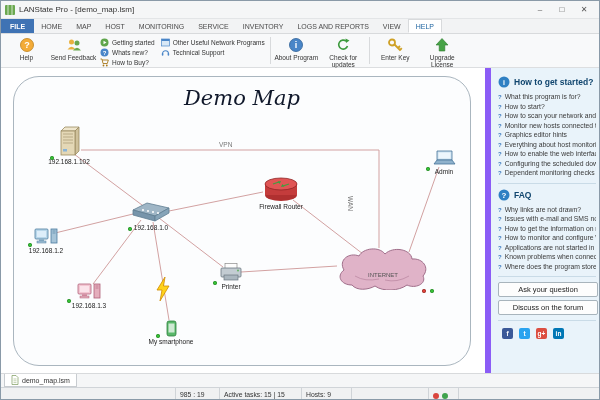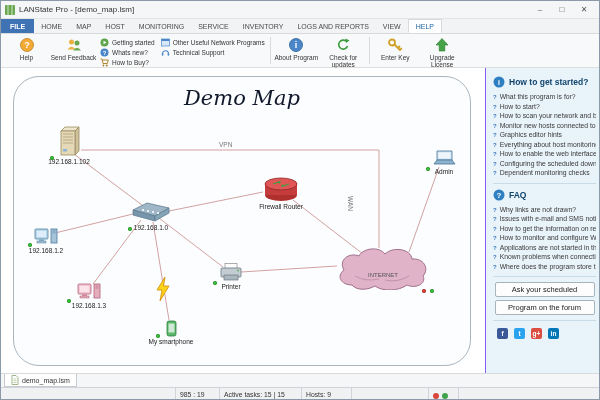--- a/index.html
+++ b/index.html
@@ -40,21 +40,21 @@
   .node { position:absolute; display:flex; flex-direction:column; align-items:center; }
   .nicon { display:inline-flex; }
   .node-label { font-size:6.5px; line-height:1.25; color:#1a1a1a; text-align:center; margin-top:1px; }
   .node-cloud .node-label { margin-top:-18px; font-size:6px; color:#555; }
   .overlay-icon { position:absolute; display:inline-flex; }
   .dot { position:absolute; width:4px; height:4px; border-radius:1.5px; }
   .dot.g { background:#35c135; border:0.5px solid #1d8a1d; }
   .dot.r { background:#e04038; border:0.5px solid #9a241e; }
 
   
-  .sidebar { position:absolute; left:484px; top:67px; width:116px; height:305px; background:#e9f3fa; border-left:1px solid #8b5cf6; padding:6px 5px 0 7px; overflow:hidden; }
+  .sidebar { position:absolute; left:484px; top:67px; width:116px; height:305px; background:#e9f3fa; border-left:6px solid #8b5cf6; padding:6px 5px 0 7px; overflow:hidden; }
   .sb-header { display:flex; align-items:center; gap:4px; margin:2px 0 4px 0; }
   .hicon { width:12px; height:12px; display:inline-flex; }
   .sb-title { font-size:8.5px; font-weight:bold; color:#10456e; }
   .sb-item { display:flex; align-items:center; gap:3px; height:9.5px; font-size:6.8px; color:#3a3a3a; white-space:nowrap; overflow:hidden; }
   .qb::before { content:"?"; font-size:6px; font-weight:bold; color:#3a7abf; }
   .sb-sep { height:1px; background:#c9dbe7; margin:5px 0; }
   .sb-btn { display:block; width:100px; height:15px; margin:3px auto; background:#fdfdfd; border:1px solid #a8b4bc; border-radius:2px; font-size:7.5px; color:#222; font-family:"Liberation Sans",sans-serif; }
   .social { display:flex; gap:6px; padding:2px 0 0 4px; }
   .soc { width:11px; height:11px; border-radius:2px; color:#fff; font-size:6.5px; font-weight:bold; display:flex; align-items:center; justify-content:center; }
   .soc.fb { background:#3b5998; } .soc.tw { background:#2aa3ef; } .soc.gp { background:#dc4e41; } .soc.li { background:#0077b5; }
@@ -448,22 +448,22 @@
         <span class="qb"></span>
         <span>Known problems when connecting ...</span>
       </div>
     <div class="sb-item">
         <span class="qb"></span>
         <span>Where does the program store the ...</span>
       </div>
 
     <div class="sb-sep"></div>
 
-    <button class="sb-btn">Ask your scheduled</button>
-    <button class="sb-btn">Program on the forum</button>
+    <button class="sb-btn">Ask your question</button>
+    <button class="sb-btn">Discuss on the forum</button>
 
     <div class="sb-sep"></div>
 
     <div class="social">
       <span class="soc fb">f</span>
       <span class="soc tw">t</span>
       <span class="soc gp">g+</span>
       <span class="soc li">in</span>
     </div>
   </div>

